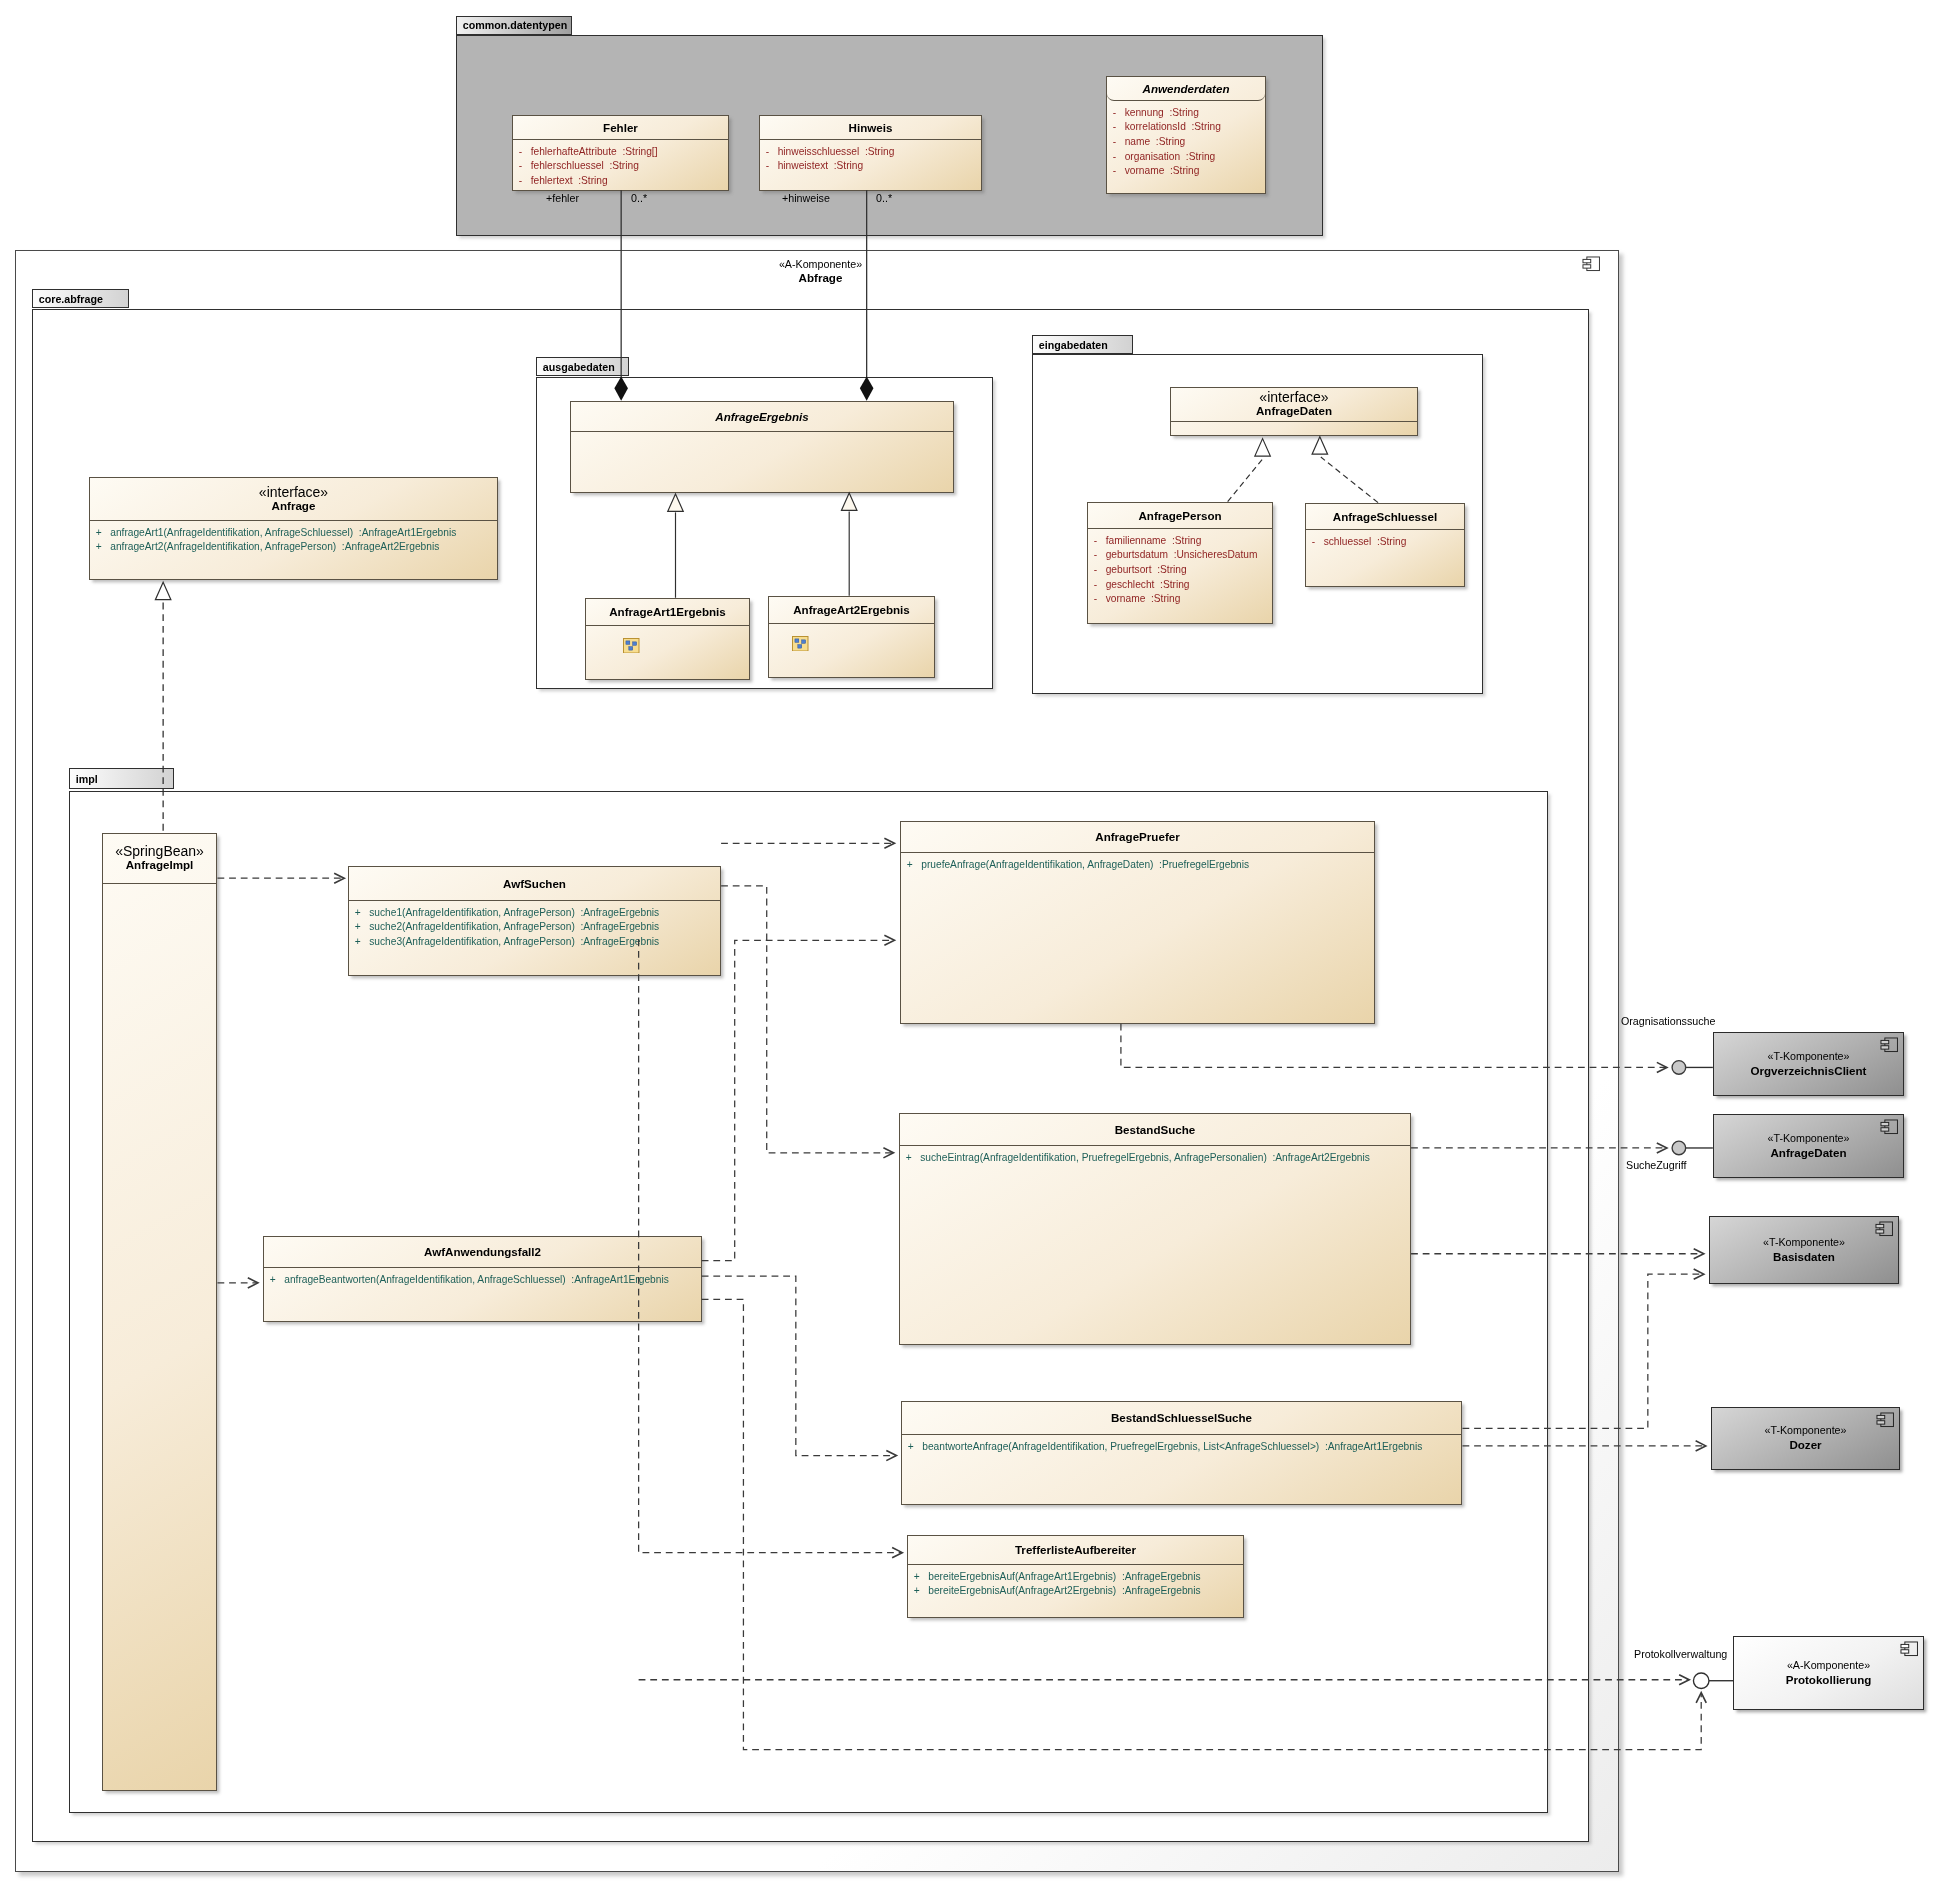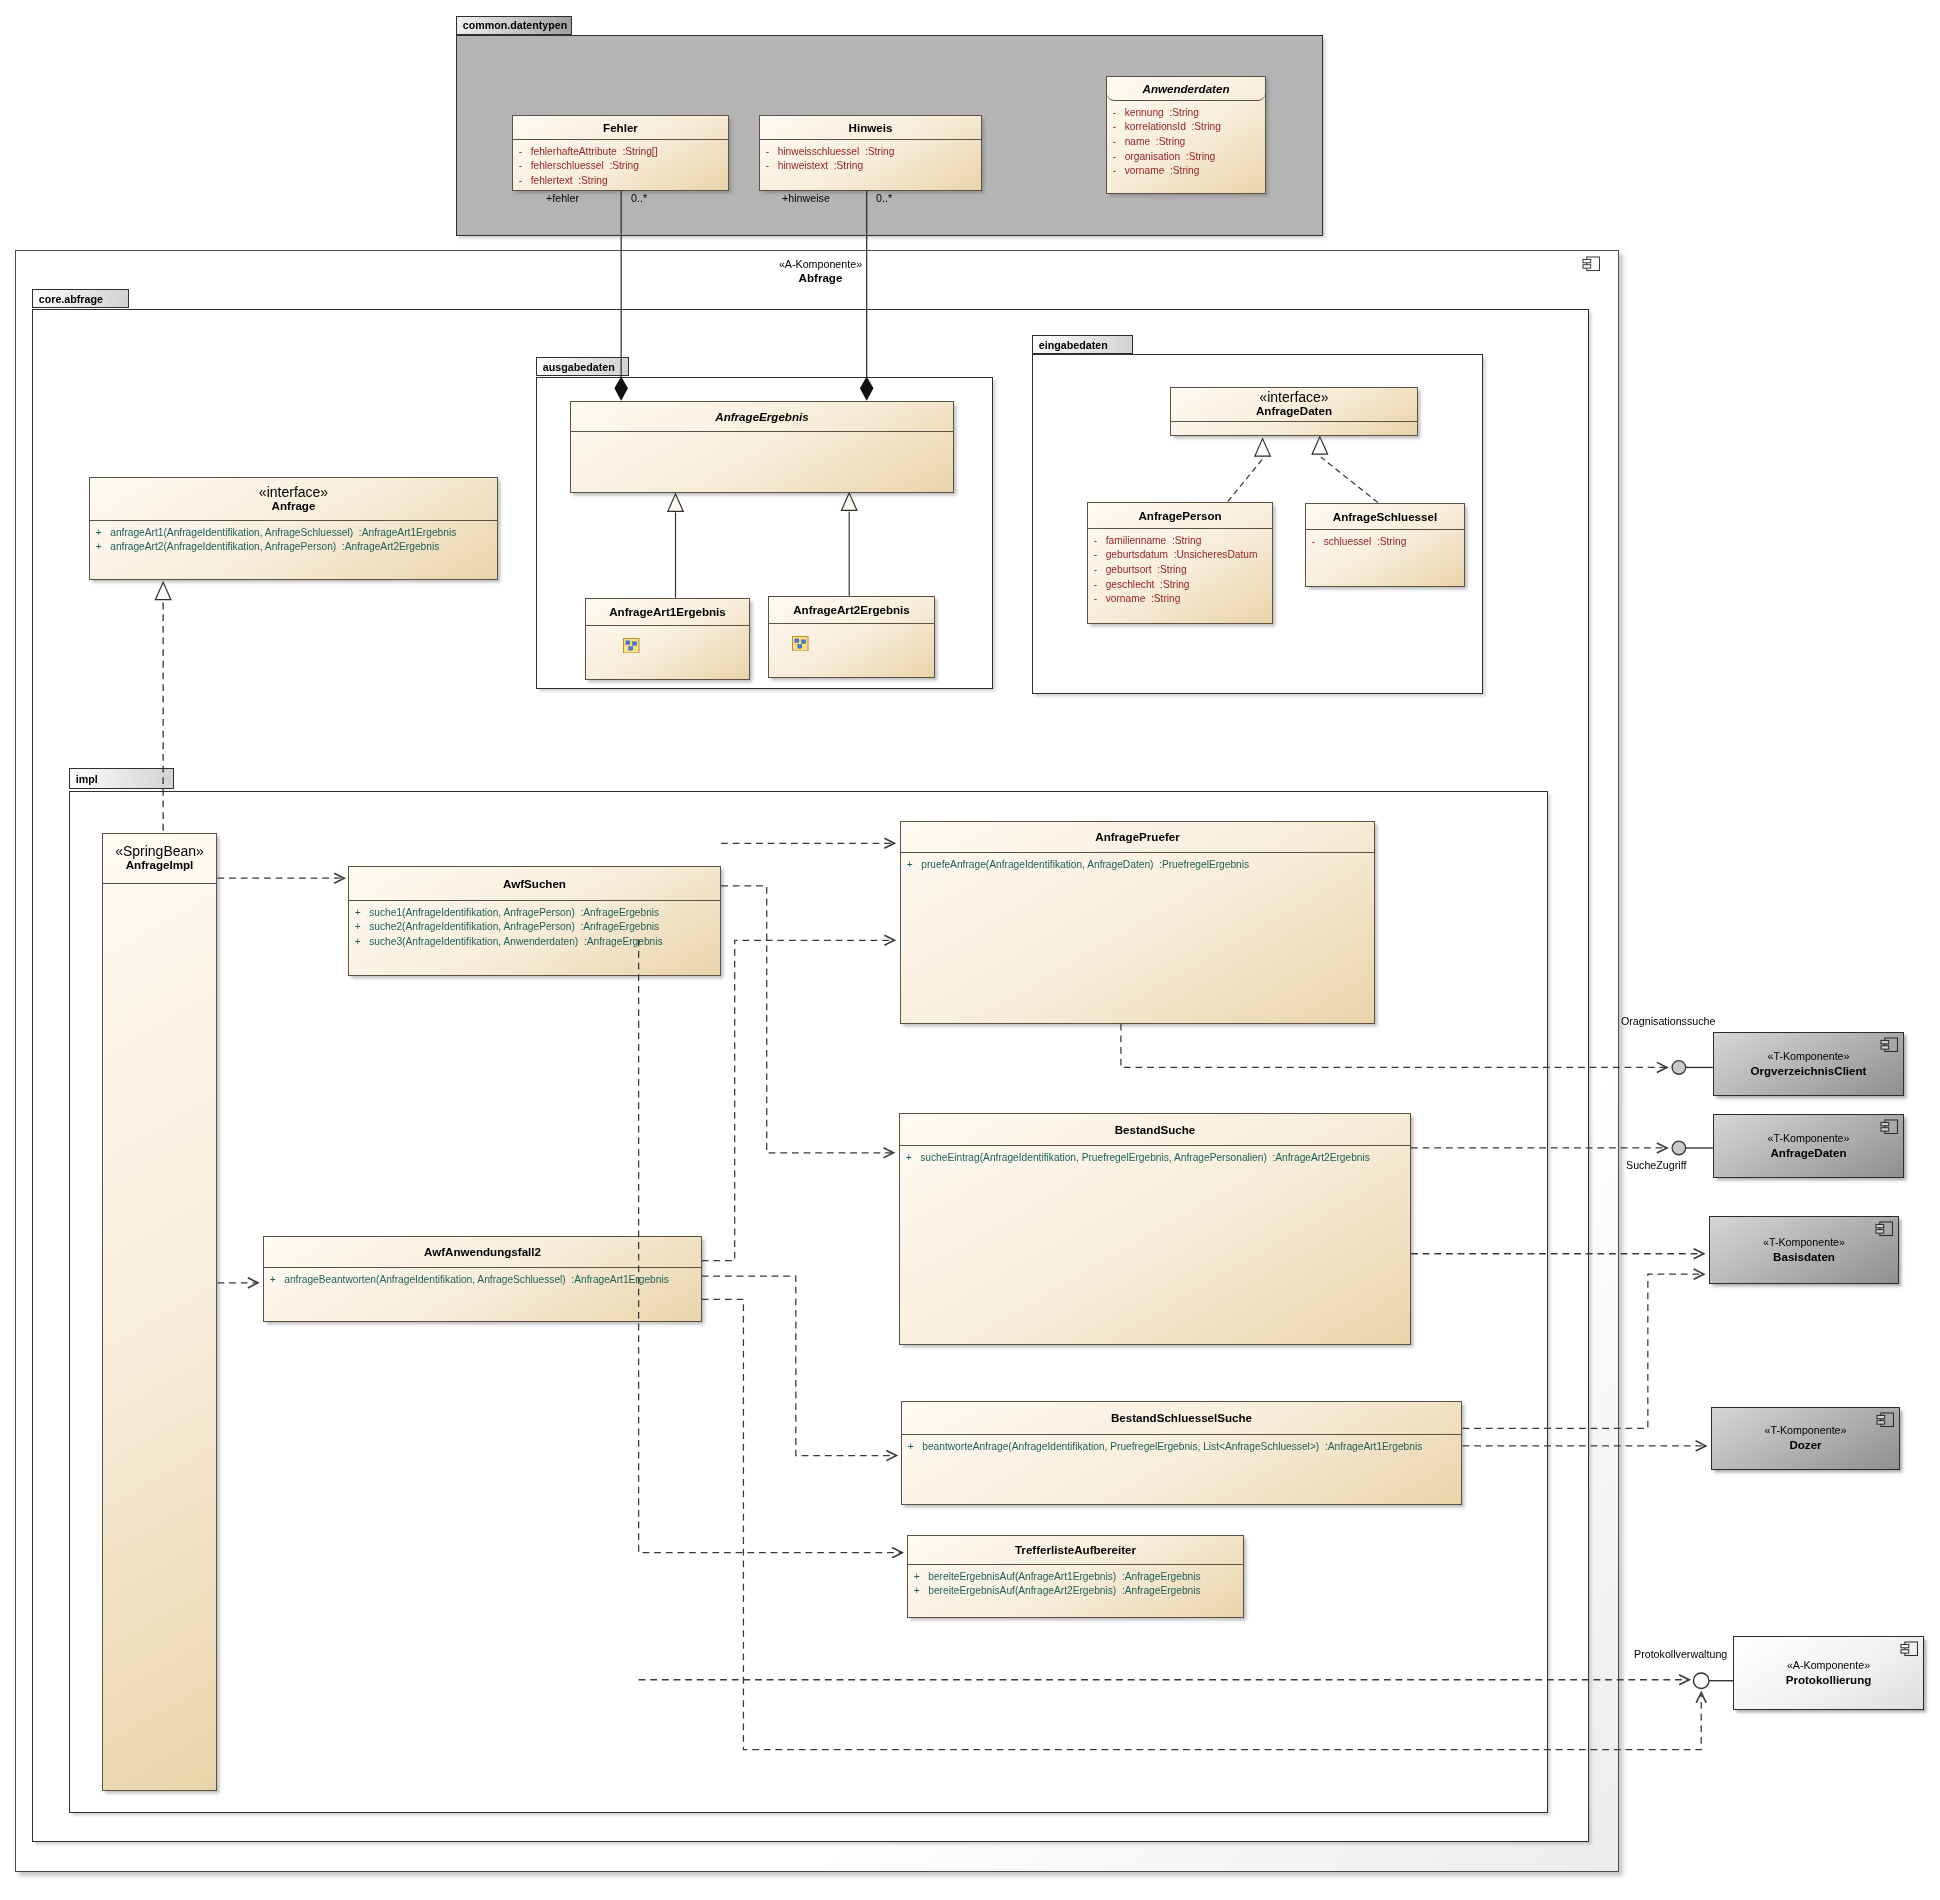--- a/index.html
+++ b/index.html
@@ -221,21 +221,21 @@
     <div class="members"></div>
   </div>
 
   <div class="box" style="left:348px;top:822px;width:373px;height:110px;margin-top:44px;">
     <div class="head" style="height:33px;">
       <span class="nm">AwfSuchen</span>
     </div>
     <div class="members">
       <div class="op">+   suche1(AnfrageIdentifikation, AnfragePerson)  :AnfrageErgebnis</div>
       <div class="op">+   suche2(AnfrageIdentifikation, AnfragePerson)  :AnfrageErgebnis</div>
-      <div class="op">+   suche3(AnfrageIdentifikation, Anwenderdaten)  :AnfrageErgebnis</div>
+      <div class="op">+   suche3(AnfrageIdentifikation, AnfragePerson)  :AnfrageErgebnis</div>
     </div>
   </div>
 
   <div class="box" style="left:900px;top:821px;width:475px;height:203px;">
     <div class="head" style="height:30px;">
       <span class="nm">AnfragePruefer</span>
     </div>
     <div class="members">
       <div class="op">+   pruefeAnfrage(AnfrageIdentifikation, AnfrageDaten)  :PruefregelErgebnis</div>
     </div>

